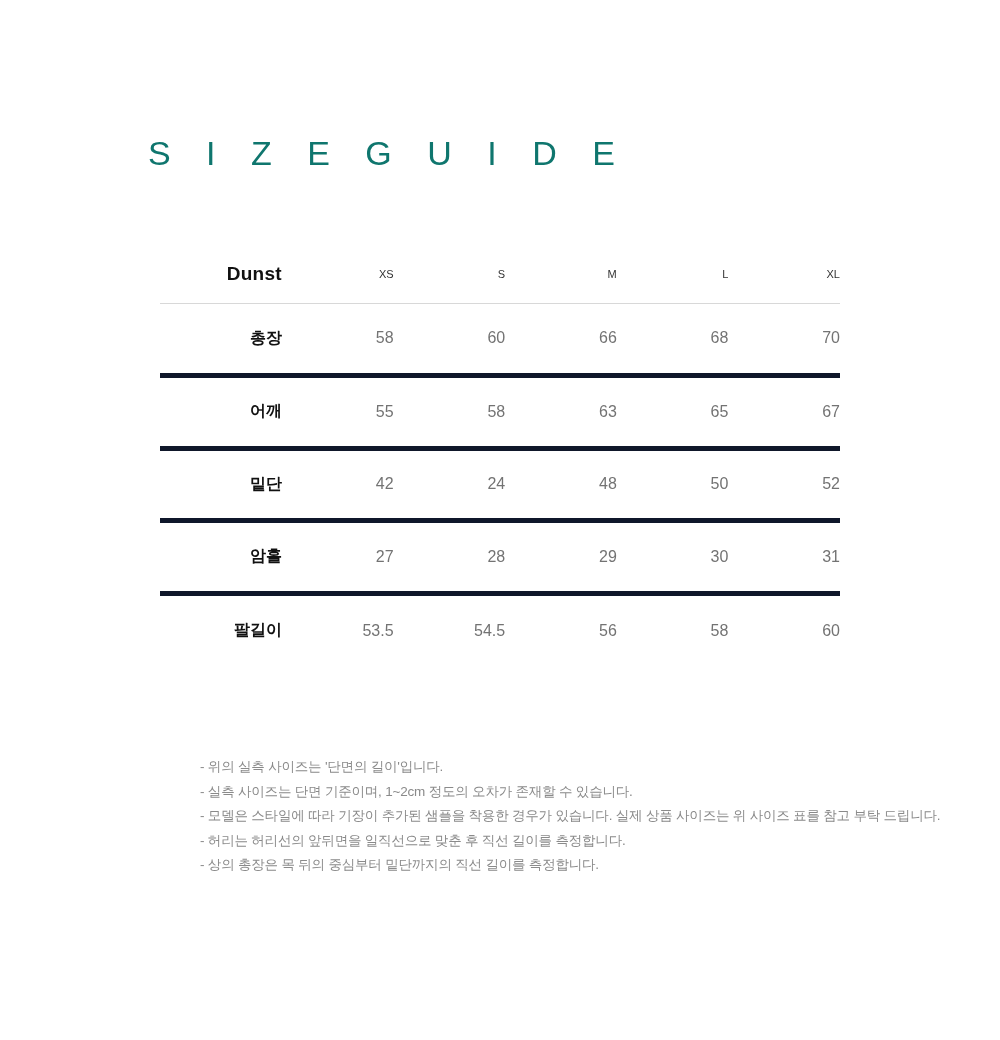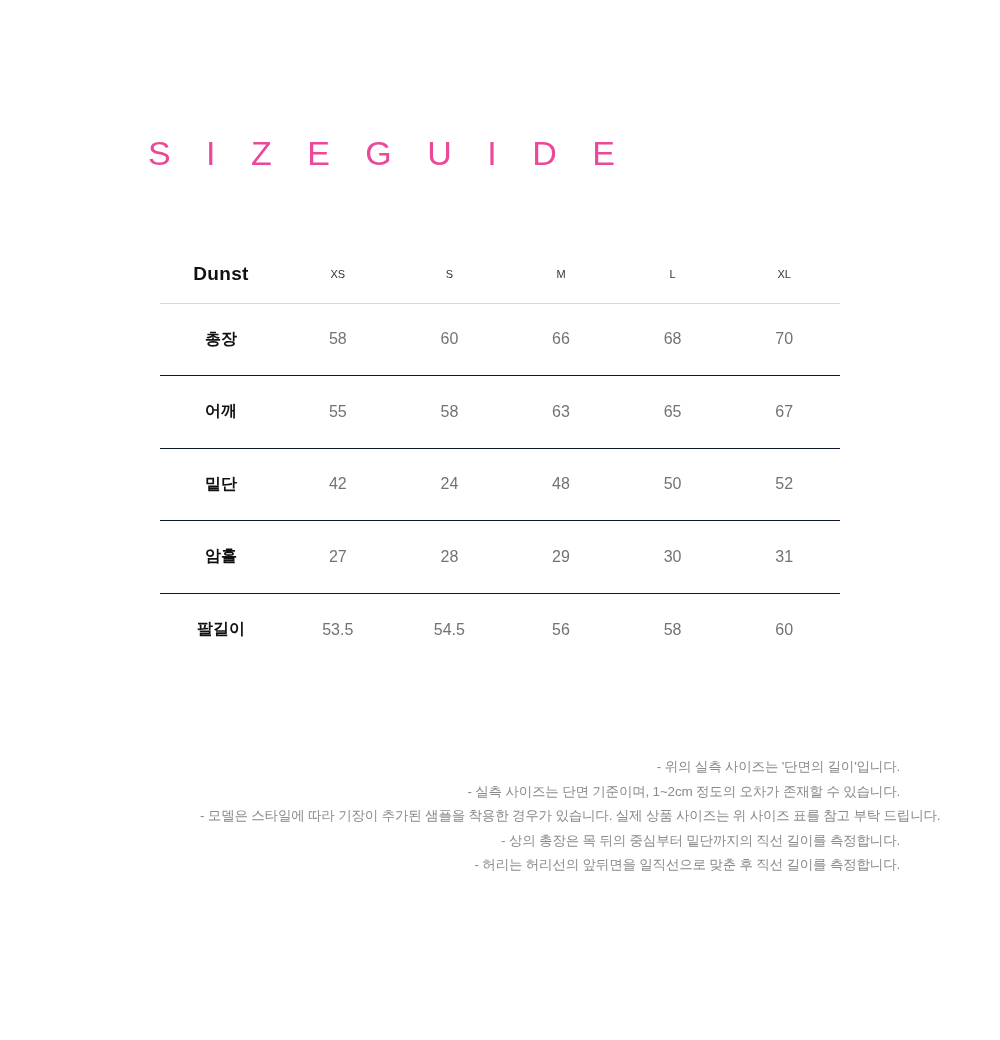--- a/index.html
+++ b/index.html
@@ -21,21 +21,21 @@
     height: 1040px;
     box-sizing: border-box;
   }
 
   .title {
     position: absolute;
     left: 148px;
     top: 134px;
     font-size: 34px;
     letter-spacing: 13px;
-    color: #ec4899;
+    color: #0f766e;
     font-weight: 400;
     font-family: "Liberation Sans", sans-serif;
     white-space: nowrap;
   }
 
   .table-wrap {
     position: absolute;
     left: 160px;
     top: 245px;
     width: 680px;
@@ -44,21 +44,21 @@
   table.size-table {
     border-collapse: collapse;
     width: 680px;
     table-layout: fixed;
   }
 
   table.size-table th,
   table.size-table td {
     border: none;
     padding: 0;
-    text-align: center;
+    text-align: right;
     vertical-align: middle;
   }
 
   
   tr.head-row {
     height: 58px;
   }
   tr.head-row th {
     border-bottom: 1px solid #d8d8d8;
   }
@@ -74,21 +74,21 @@
   th.size-head {
     font-size: 11px;
     font-weight: 400;
     color: #333333;
   }
 
   tr.data-row {
     height: 72.5px;
   }
   tr.data-row td {
-    border-bottom: 1px solid #0f172a;
+    border-bottom: 5px solid #0f172a;
   }
   tr.data-row:last-child td {
     border-bottom: none;
   }
   td.row-label {
     font-size: 16px;
     font-weight: 700;
     color: #111111;
     border-right: 1px solid #dcdcdc;
   }
@@ -96,21 +96,20 @@
     font-size: 16px;
     font-weight: 400;
     color: #737373;
   }
 
   .notes {
     position: absolute;
     left: 200px;
     top: 760px;
     width: 700px;
-    text-align: right;
   }
   .notes .note {
     font-size: 13.5px;
     color: #8a8a8a;
     line-height: 1.0;
     margin-bottom: 11px;
     white-space: nowrap;
     letter-spacing: -0.2px;
   }
 </style>
@@ -175,17 +174,17 @@
           <td class="val">60</td>
         </tr>
       </tbody>
     </table>
   </div>
 
   <div class="notes">
     <div class="note">- 위의 실측 사이즈는 '단면의 길이'입니다.</div>
     <div class="note">- 실측 사이즈는 단면 기준이며, 1~2cm 정도의 오차가 존재할 수 있습니다.</div>
     <div class="note">- 모델은 스타일에 따라 기장이 추가된 샘플을 착용한 경우가 있습니다. 실제 상품 사이즈는 위 사이즈 표를 참고 부탁 드립니다.</div>
+    <div class="note">- 허리는 허리선의 앞뒤면을 일직선으로 맞춘 후 직선 길이를 측정합니다.</div>
     <div class="note">- 상의 총장은 목 뒤의 중심부터 밑단까지의 직선 길이를 측정합니다.</div>
-    <div class="note">- 허리는 허리선의 앞뒤면을 일직선으로 맞춘 후 직선 길이를 측정합니다.</div>
   </div>
 
 </div>
 
 </body></html>

